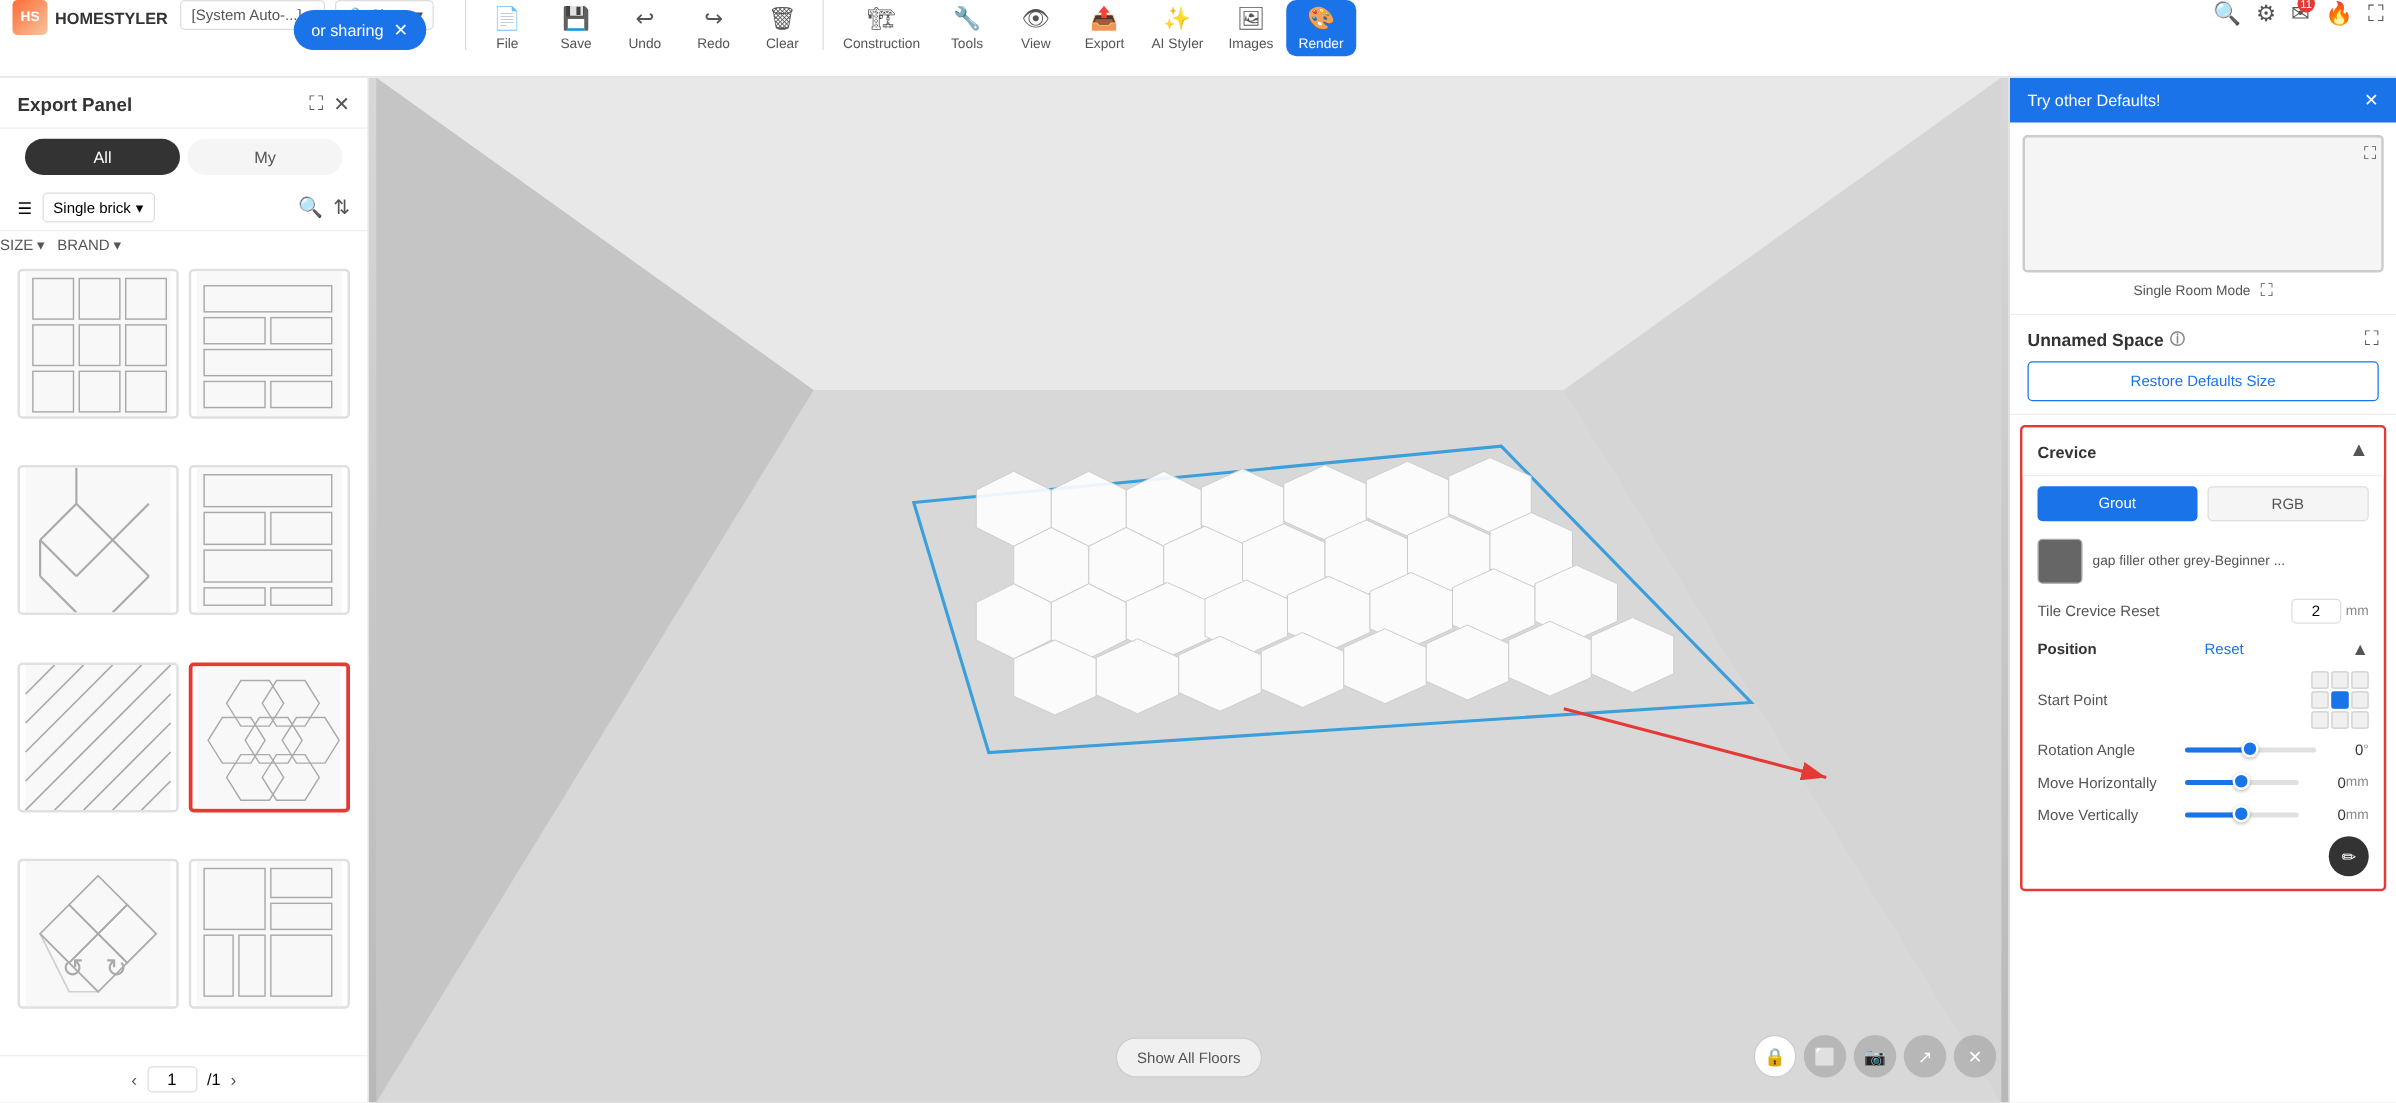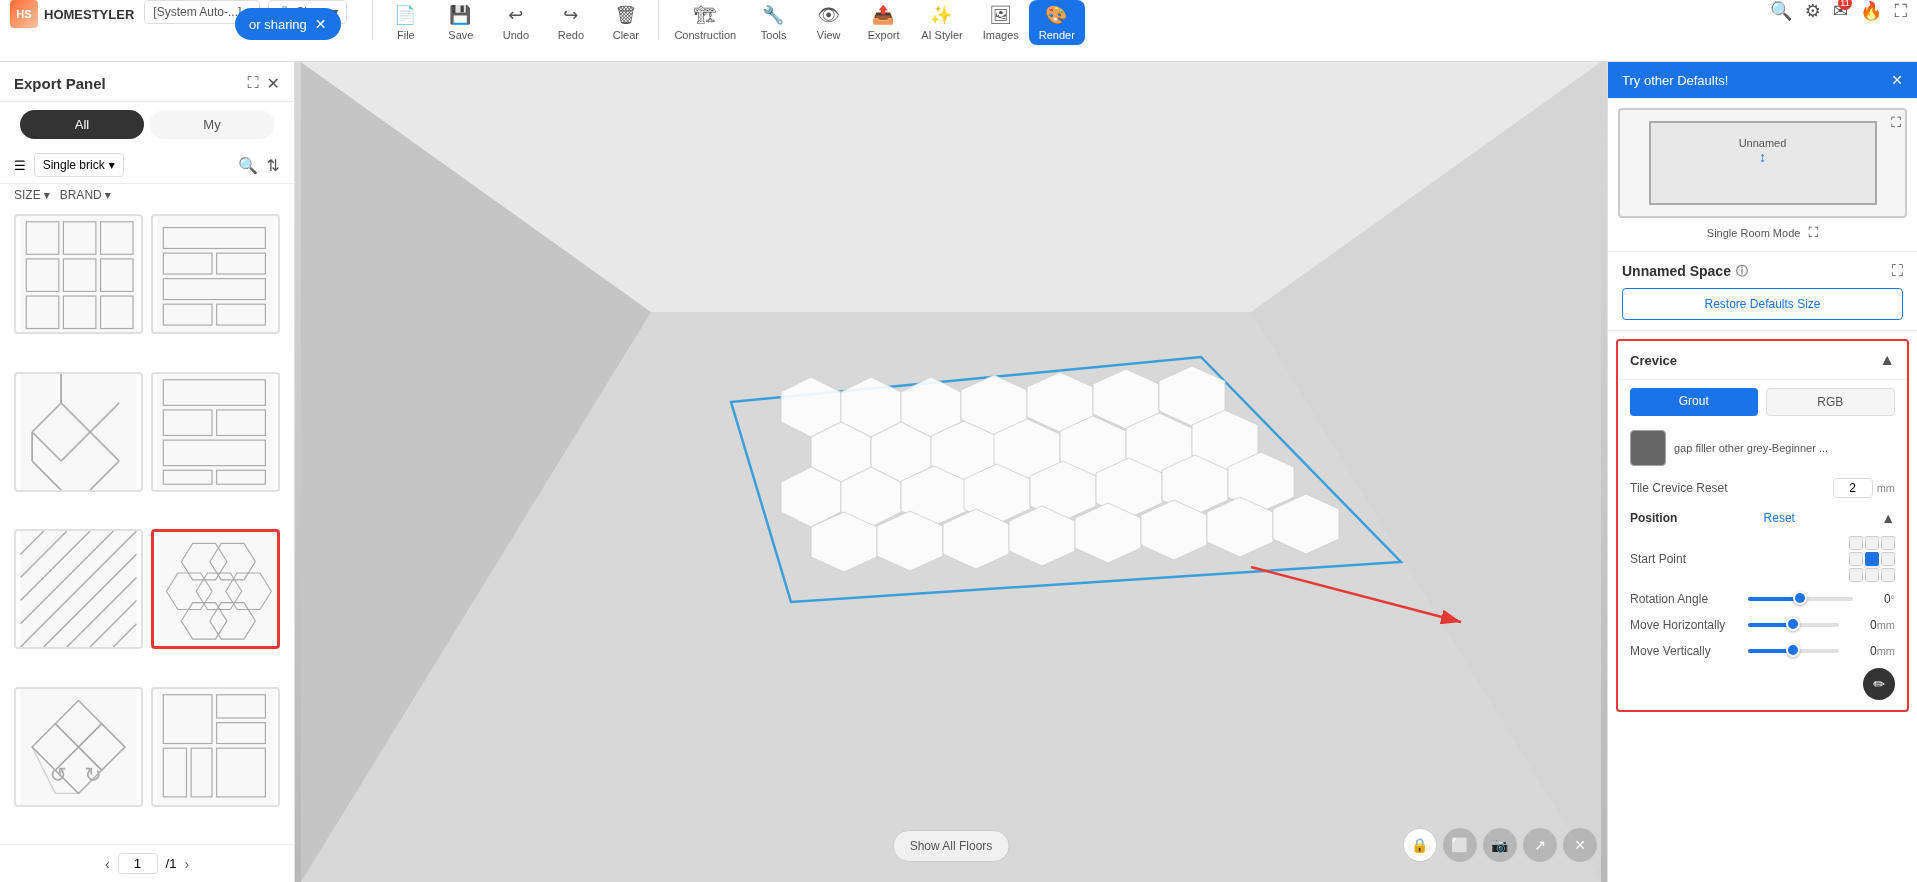--- a/index.html
+++ b/index.html
@@ -83,21 +83,21 @@
       display: flex; align-items: center; padding: 6px 14px; gap: 8px;
       border-bottom: 1px solid #eee;
     }
     .filter-select {
       display: flex; align-items: center; gap: 4px; padding: 4px 8px;
       border: 1px solid #ddd; border-radius: 4px; cursor: pointer; font-size: 12px; background: #fff;
     }
     .filter-icons { margin-left: auto; display: flex; gap: 8px; }
     .fi { cursor: pointer; font-size: 16px; color: #555; }
 
-    .size-brand { display: flex; align-items: flex-start; padding: 4px 14px; gap: 10px; }
+    .size-brand { display: flex; align-items: flex-start; padding: 4px 0; gap: 10px; }
     .sb-btn {
       display: flex; align-items: center; gap: 3px; font-size: 12px;
       color: #555; cursor: pointer; font-weight: 500;
     }
 
     .tile-grid {
       display: grid; grid-template-columns: 1fr 1fr; gap: 8px; padding: 8px 14px;
       overflow-y: auto; flex: 1;
     }
     .tile-item {
@@ -641,26 +641,20 @@
 
 <div id="right-panel">
 
   <div class="lang-banner">
     <span>Try other Defaults!</span>
     <span class="lang-close">✕</span>
   </div>
 
   <div class="room-mode-section">
     <div class="room-mini-map">
-      <div class="mini-room">
-        <div class="unnamed-label">
-          <div>Unnamed</div>
-          <div class="arrow-down">↕</div>
-        </div>
-      </div>
       <div class="mini-map-expand">⛶</div>
     </div>
     <div class="room-mode-label">
       <span>Single Room Mode</span>
       <span class="room-expand-icon">⛶</span>
     </div>
   </div>
 
   <div class="unnamed-space-section">
     <div class="us-header">

